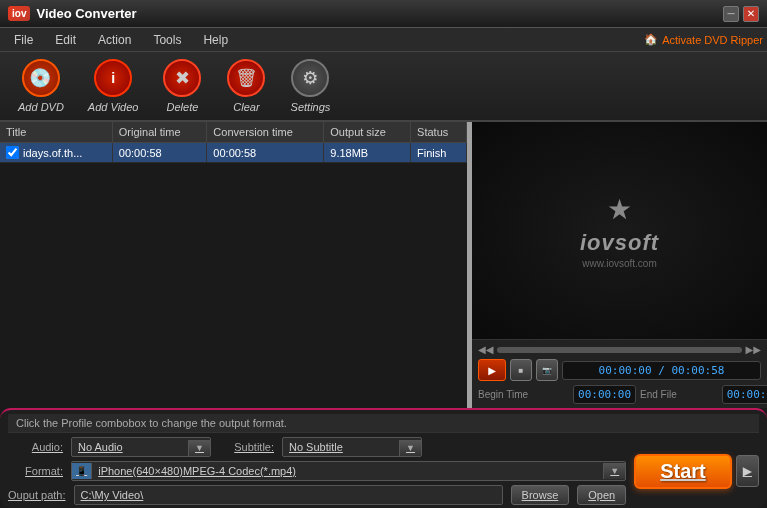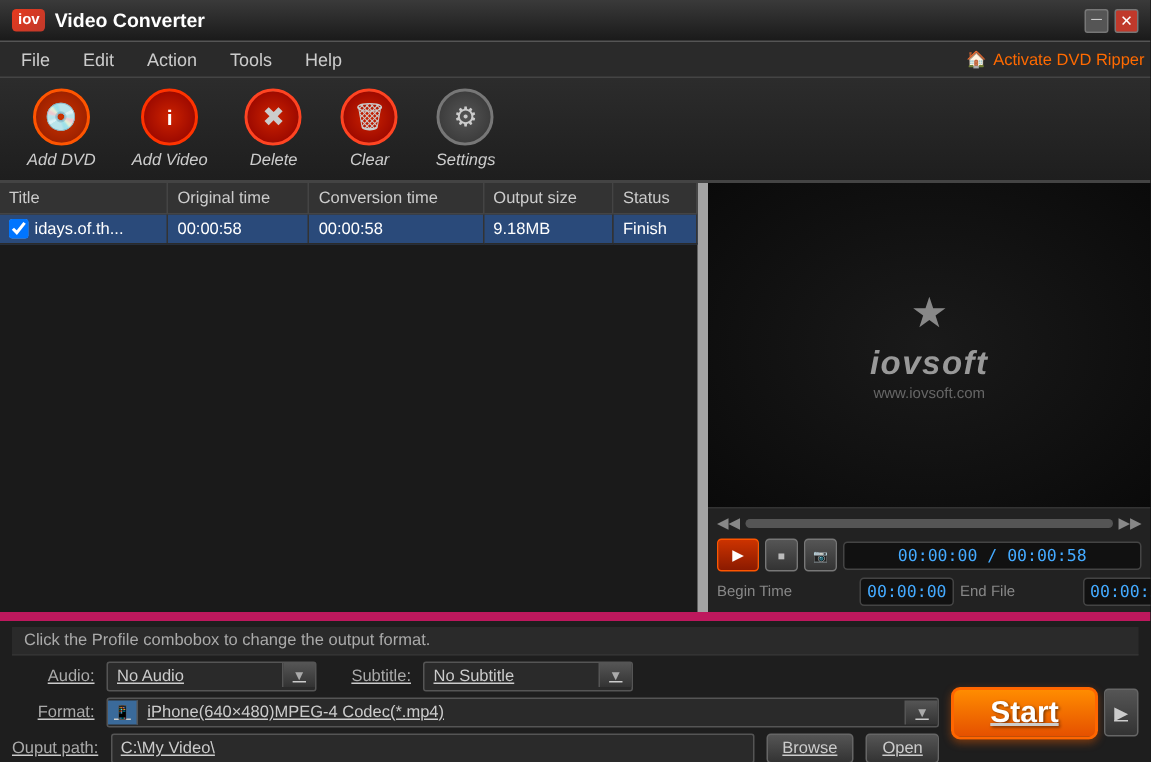--- a/index.html
+++ b/index.html
@@ -130,21 +130,21 @@
       display: flex;
       height: calc(508px - 28px - 24px - 70px - 100px);
       background: #1a1a1a;
     }
 
     
     .file-list-area {
       flex: 1;
       display: flex;
       flex-direction: column;
-      border-right: 7px solid #a3a3a3;
+      border-right: 5px solid #a3a3a3;
     }
     .file-table {
       width: 100%;
       border-collapse: collapse;
     }
     .file-table th {
       background: #333;
       color: #ccc;
       padding: 4px 6px;
       text-align: left;
@@ -304,22 +304,23 @@
       font-family: monospace;
       text-align: center;
       flex: 1;
       margin-left: 41px;
     }
 
     
     .bottom-controls {
       background: #1e1e1e;
       height: 100px;
-      border-top: 6px solid #be185d;
+      border-top: 2px solid #be185d;
       padding: 4px 8px;
+      border-radius: 11px;
     }
     .status-bar {
       background: #2a2a2a;
       padding: 3px 8px;
       color: #aaa;
       font-size: 11px;
       border-bottom: 1px solid #333;
       margin-bottom: 4px;
     }
     .controls-row {
@@ -329,21 +330,21 @@
       margin-bottom: 4px;
     }
     .control-label {
       color: #aaa;
       font-size: 11px;
       min-width: 55px;
       text-align: right;
     }
     .select-wrapper {
       display: flex;
-      align-items: flex-start;
+      align-items: flex-end;
       background: #2a2a2a;
       border: 1px solid #555;
       border-radius: 2px;
     }
     .select-text {
       padding: 3px 6px;
       color: #ccc;
       font-size: 11px;
       flex: 1;
     }

